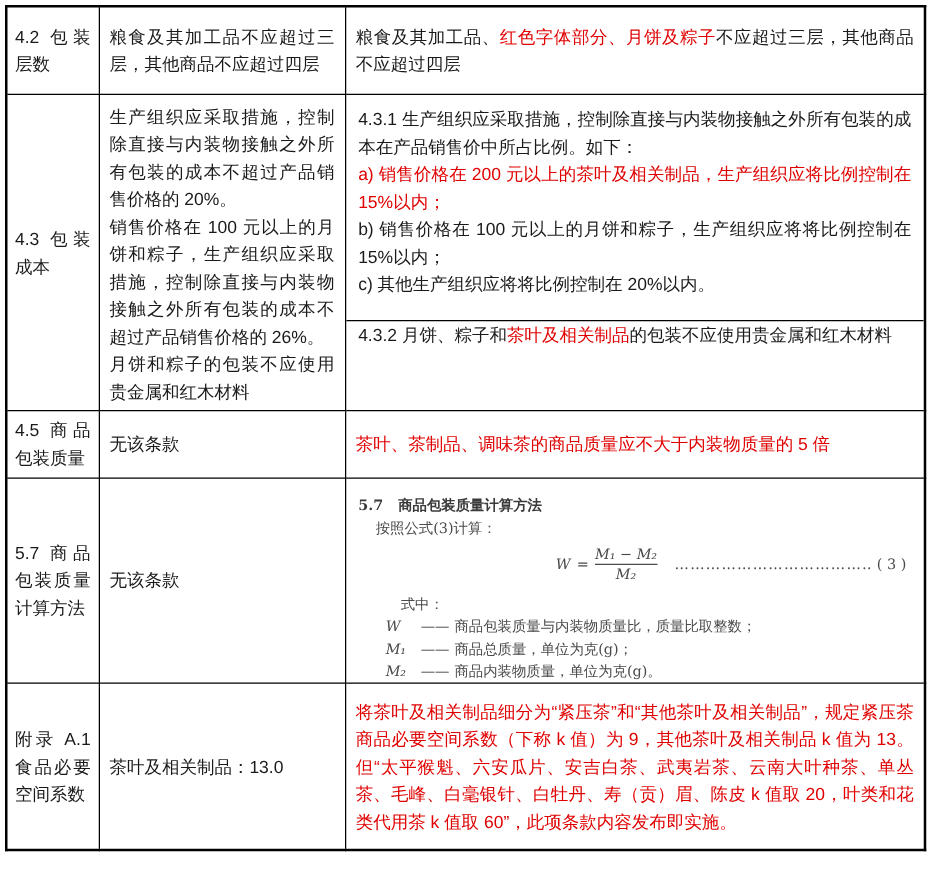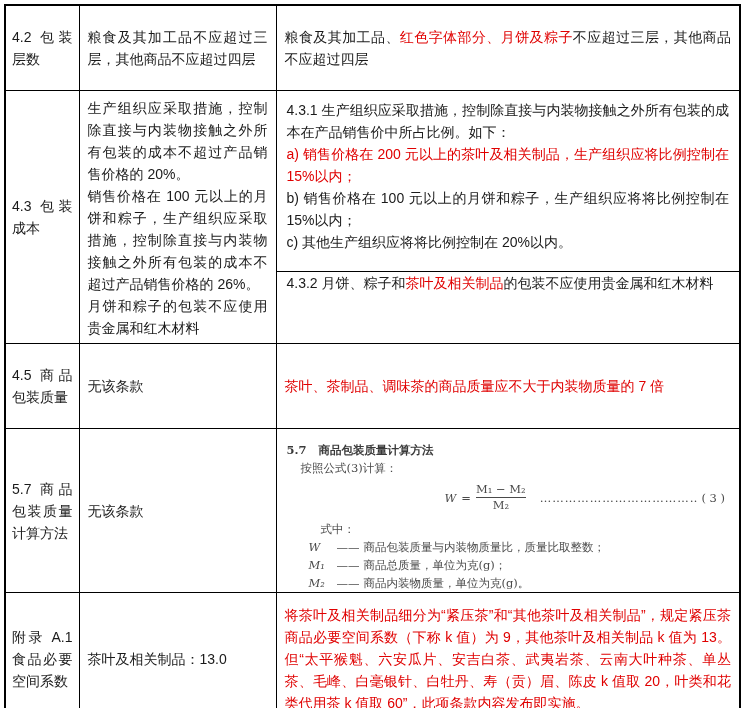--- a/index.html
+++ b/index.html
@@ -33,21 +33,21 @@
     overflow:hidden;
   }
   tr.header-row td{
     font-weight:bold;
     font-size:15px;
     height:34px;
     padding:4px 6px;
     text-align:left;
     vertical-align:middle;
   }
-  td.clause-cell{padding:20px 6px;}
+  td.clause-cell{padding:4px 6px;}
   .red{color:var(--red);}
   .red-line{color:var(--red);}
   tr.r42 td{height:70px;}
   tr.r45 td{height:54px;}
   tr.r57 td{height:163px;}
   tr.ra1 td{height:134px;}
   td.before-43{vertical-align:top;padding-top:6px;}
   td.after-43{padding:0;vertical-align:top;}
   .sub431{
     height:181px;
@@ -75,20 +75,21 @@
     display:flex;
     align-items:center;
     margin:5px 4px 7px 160px;
   }
   .f-lhs,.f-eq{font-style:italic;}
   .f-eq{margin:0 5px;font-style:normal;}
   .frac{
     display:inline-flex;
     flex-direction:column;
     text-align:center;
+    font-style:italic;
     line-height:15px;
   }
   .frac .den{border-top:1px solid var(--formula-ink);}
   .f-dots{
     flex:1;
     overflow:hidden;
     white-space:nowrap;
     margin:0 4px 0 14px;
     letter-spacing:1px;
   }
@@ -132,21 +133,21 @@
       </div>
       <div class="sub432">
         <div><span>4.3.2 月饼、粽子和</span><span class="red">茶叶及相关制品</span><span>的包装不应使用贵金属和红木材料</span></div>
       </div>
     </td>
   </tr>
 
   <tr class="r45">
     <td class="clause-cell">4.5 商品包装质量</td>
     <td>无该条款</td>
-    <td class="red-line">茶叶、茶制品、调味茶的商品质量应不大于内装物质量的 7 倍</td>
+    <td class="red-line">茶叶、茶制品、调味茶的商品质量应不大于内装物质量的 5 倍</td>
   </tr>
 
   <tr class="r57">
     <td class="clause-cell">5.7 商品包装质量计算方法</td>
     <td>无该条款</td>
     <td class="formula-cell">
       <div class="f-block">
         <div class="f-heading">
           <span class="f-num">5.7</span><span>商品包装质量计算方法</span>
         </div>

